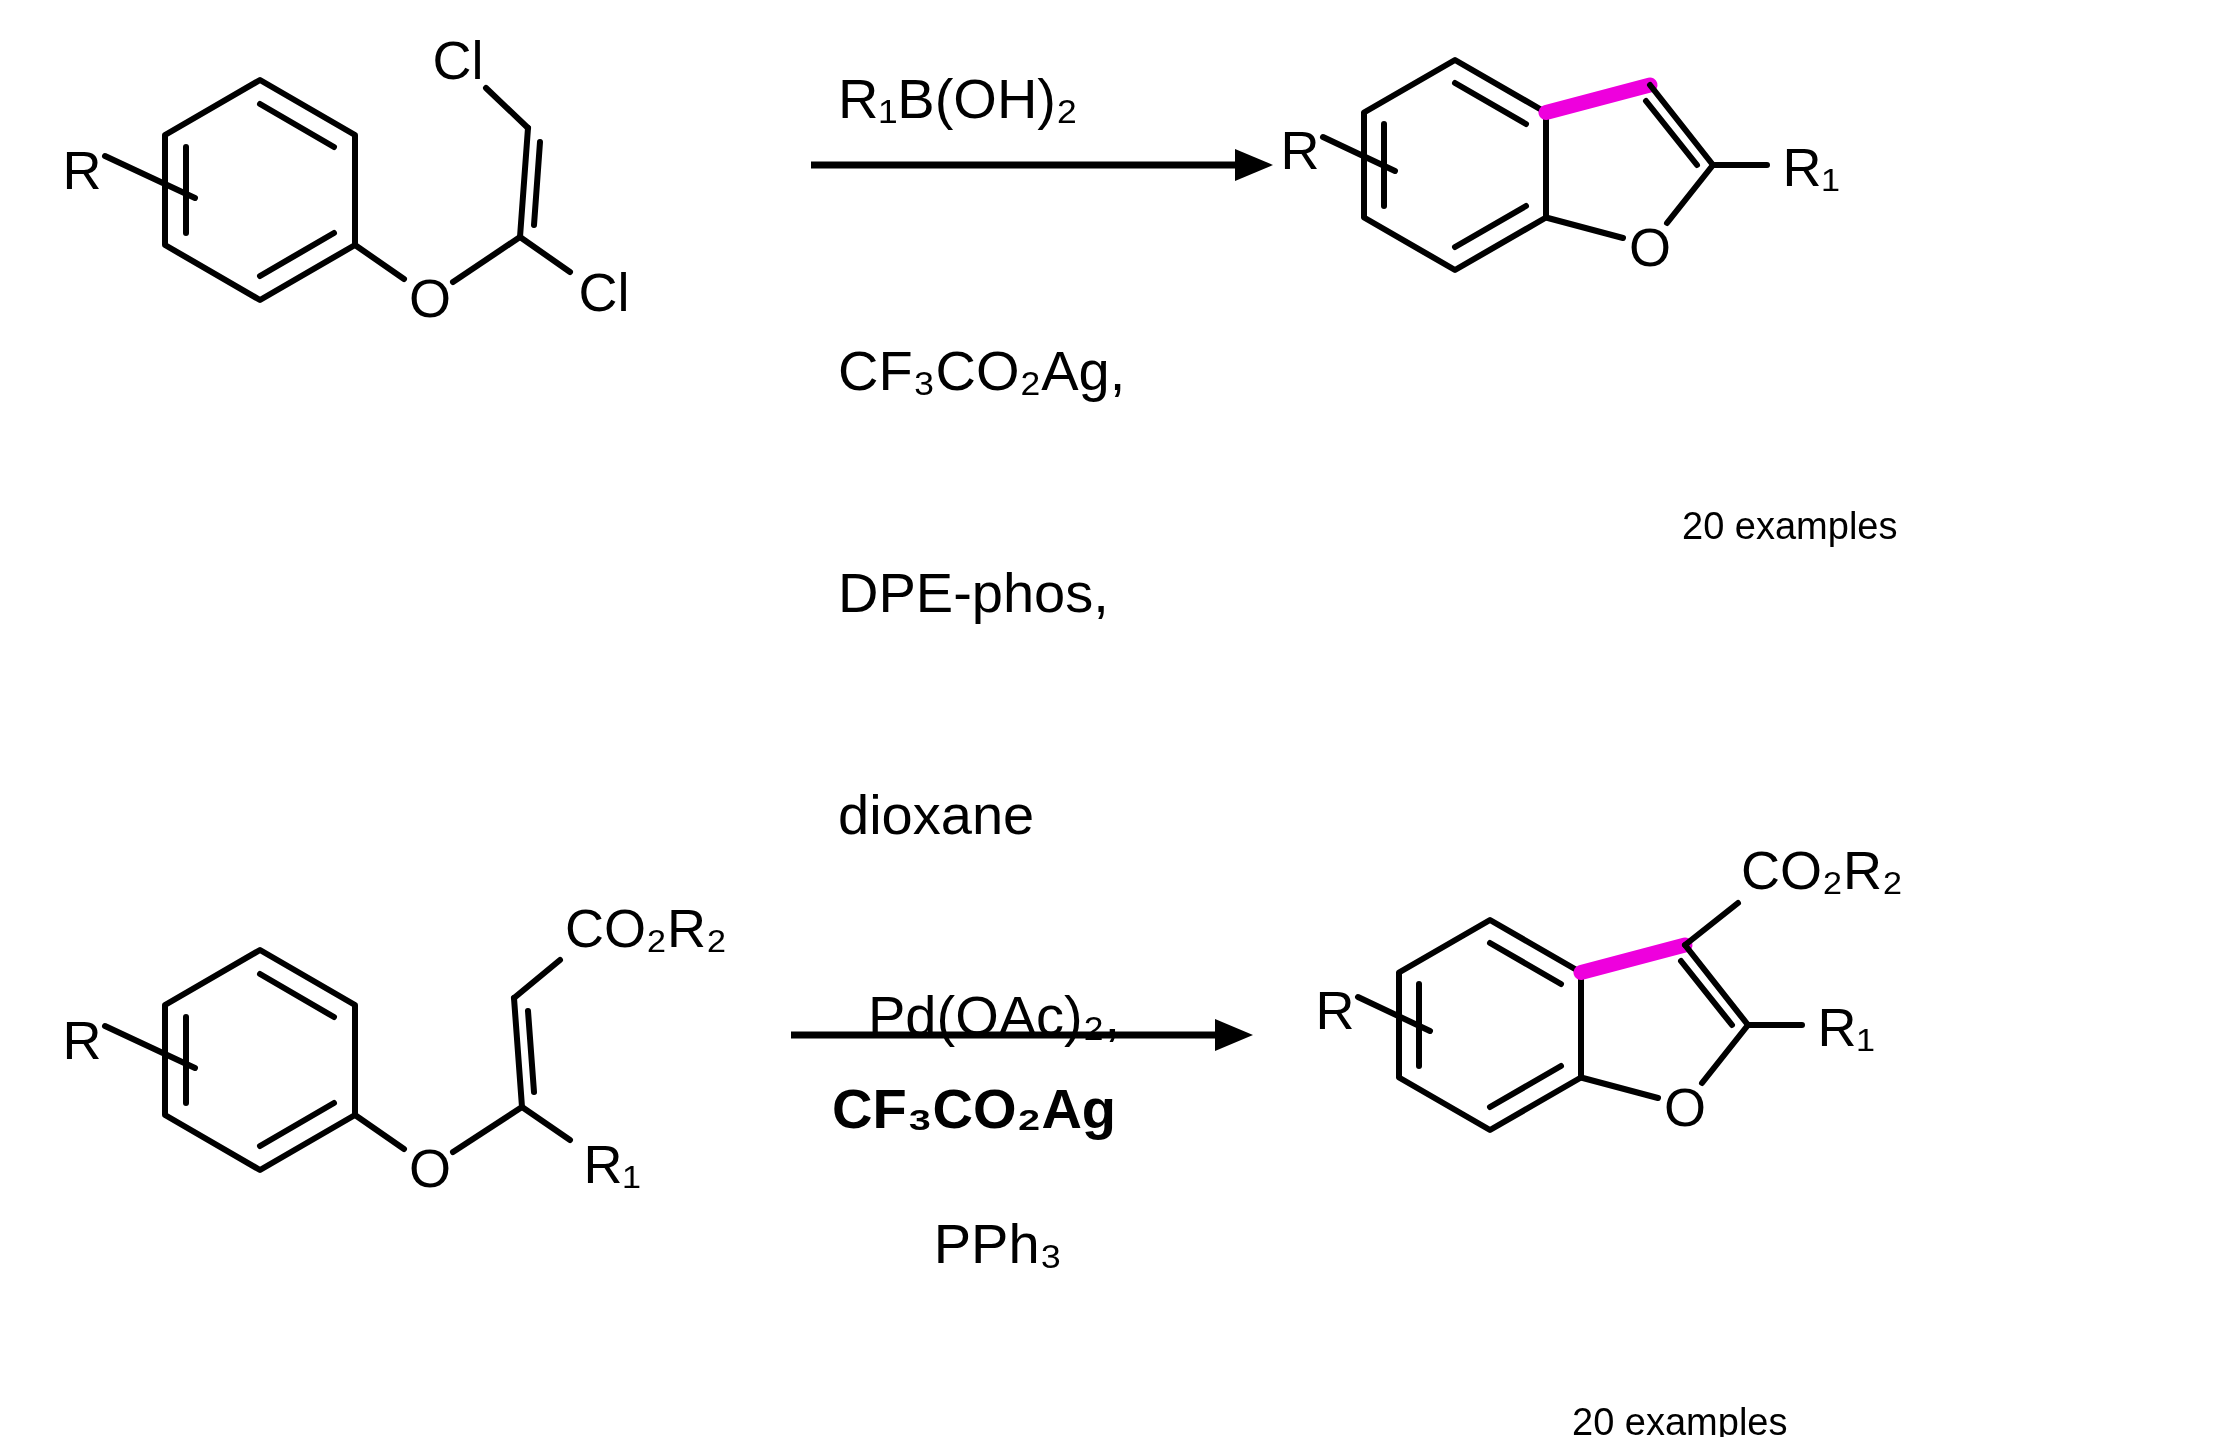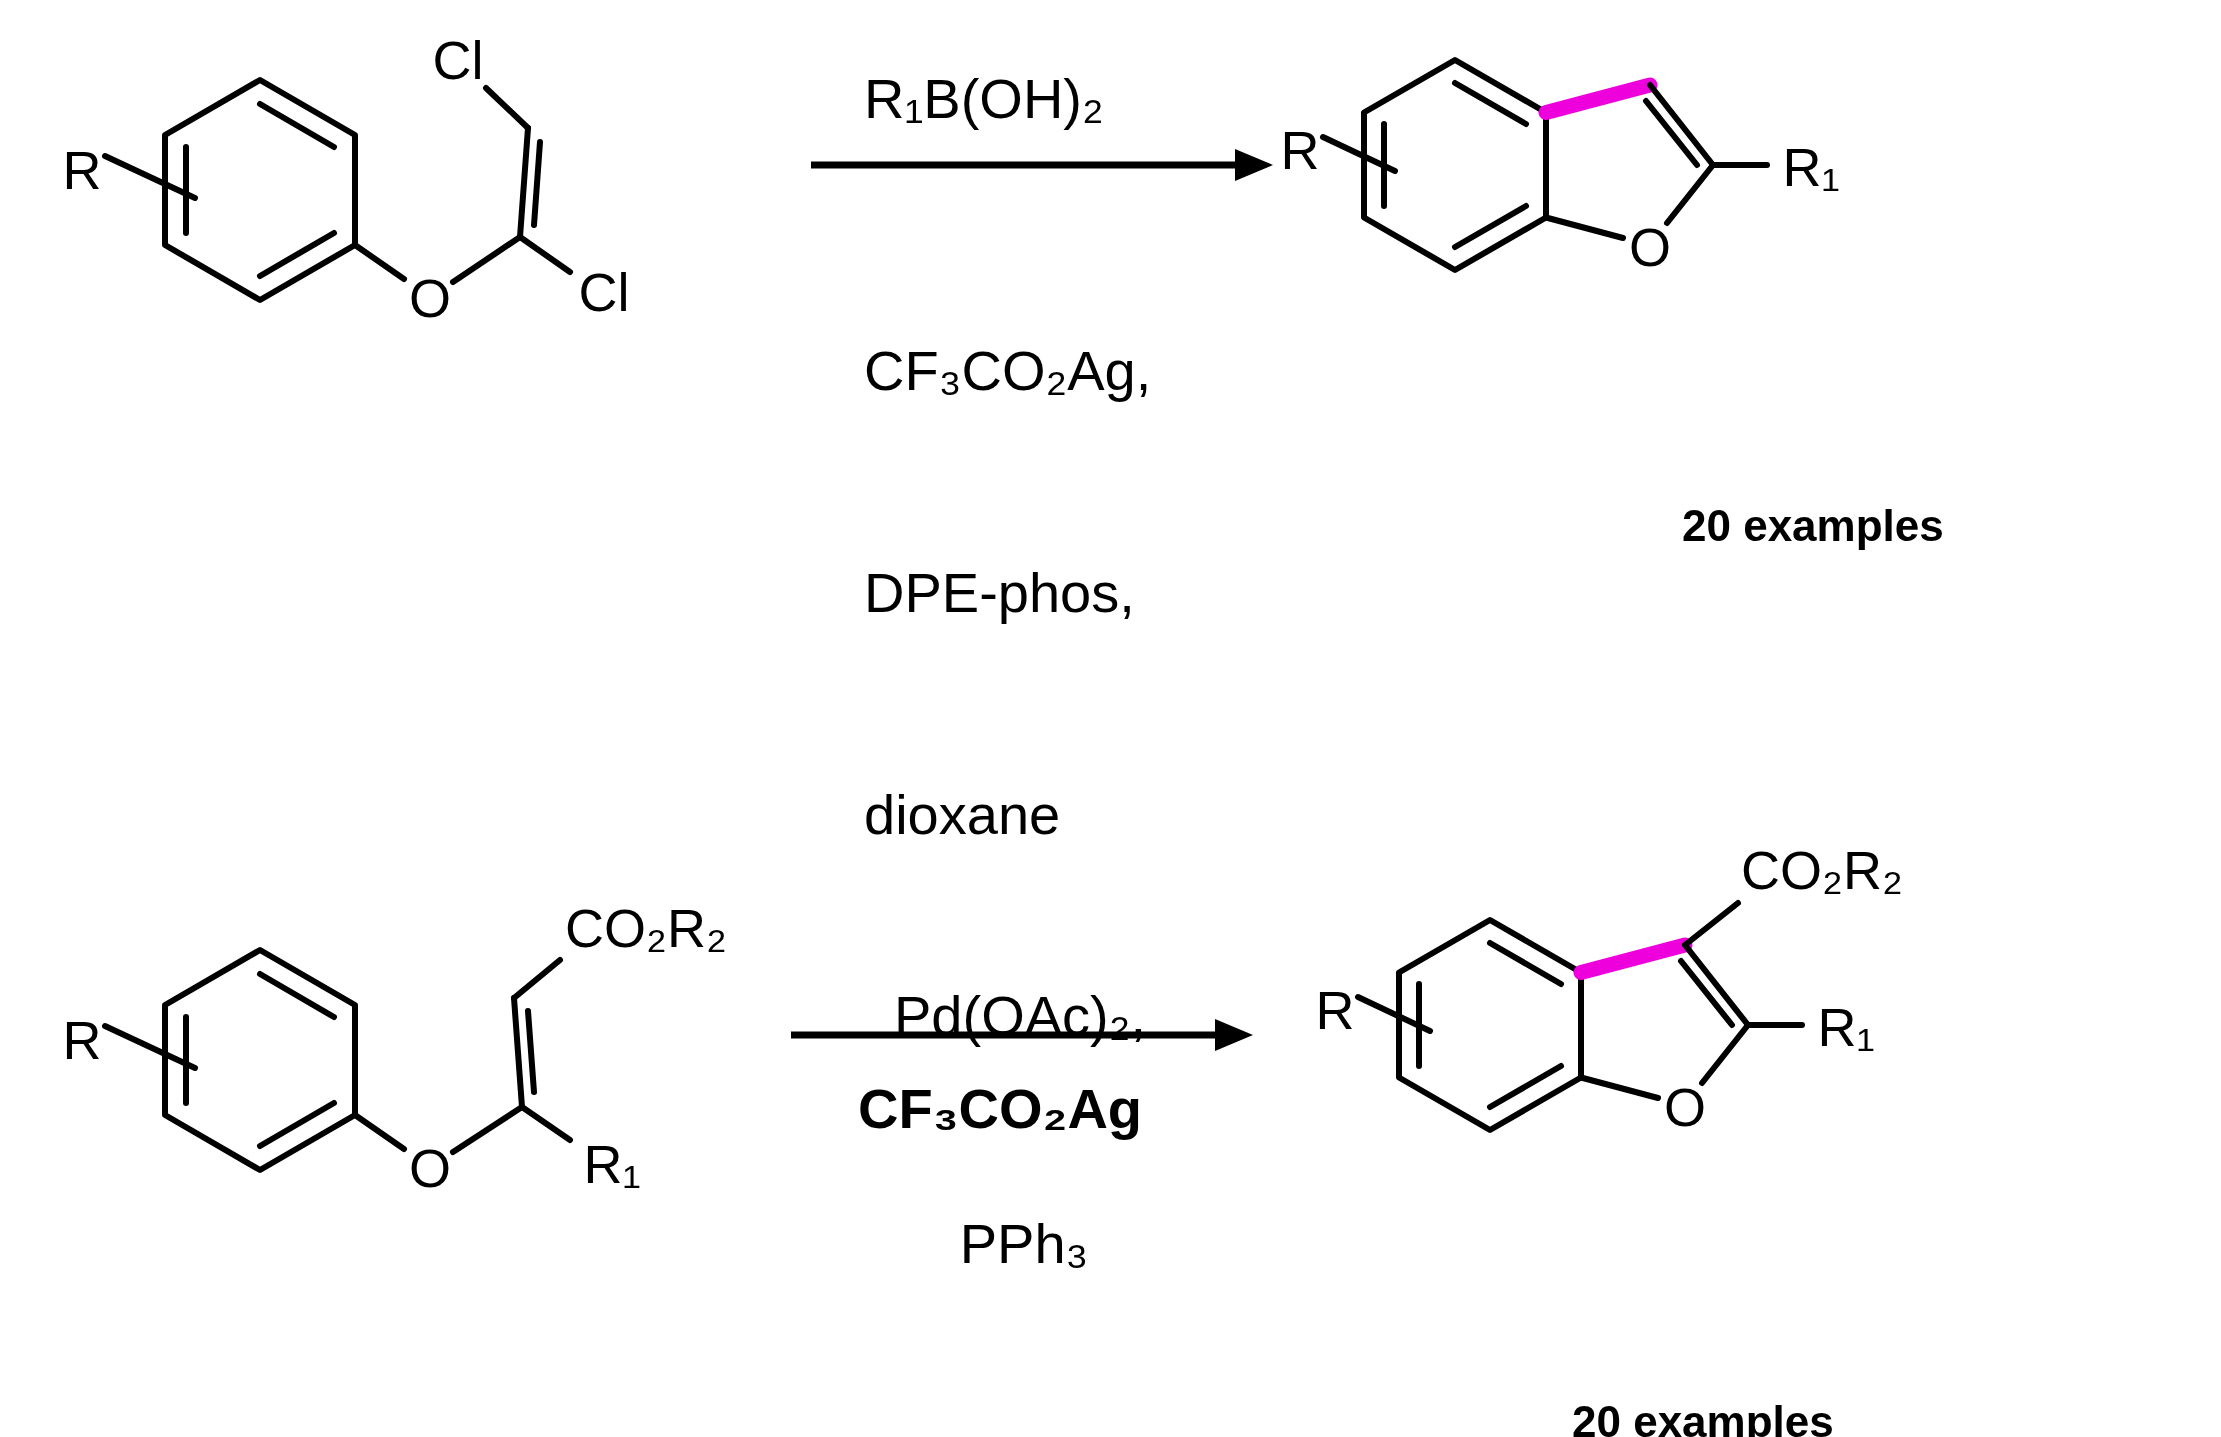--- a/index.html
+++ b/index.html
@@ -6,24 +6,24 @@
   html, body { background: #ffffff; }
   body { font-family: "Liberation Sans", "DejaVu Sans", sans-serif; color: #000; }
   #canvas {
     position: relative;
     width: 2221px;
     height: 1437px;
     background: #ffffff;
     overflow: hidden;
   }
   .abs { position: absolute; }
-  .chem-text { font-size: 56px; line-height: 74px; white-space: pre; margin-left: 26px; }
+  .chem-text { font-size: 56px; line-height: 74px; white-space: pre; }
   .chem-text.tight { line-height: 76px; }
   .indent-sm { padding-left: 8px; }
-  .result-text { font-size: 44px; font-weight: bold; line-height: 72px; white-space: pre; }
+  .result-text { font-size: 38px; font-weight: normal; line-height: 72px; white-space: pre; }
   svg text {
     font-family: "Liberation Sans", "DejaVu Sans", sans-serif;
     font-size: 54px;
     fill: #000;
     dominant-baseline: central;
     text-anchor: middle;
   }
   .bond { stroke: #000; stroke-width: 6; fill: none; stroke-linecap: round; stroke-linejoin: round; }
   .hl-bond { stroke: var(--hl, #ee00dd); stroke-width: 15; fill: none; stroke-linecap: round; }
   .arrow-line { stroke: #000; stroke-width: 7; }

